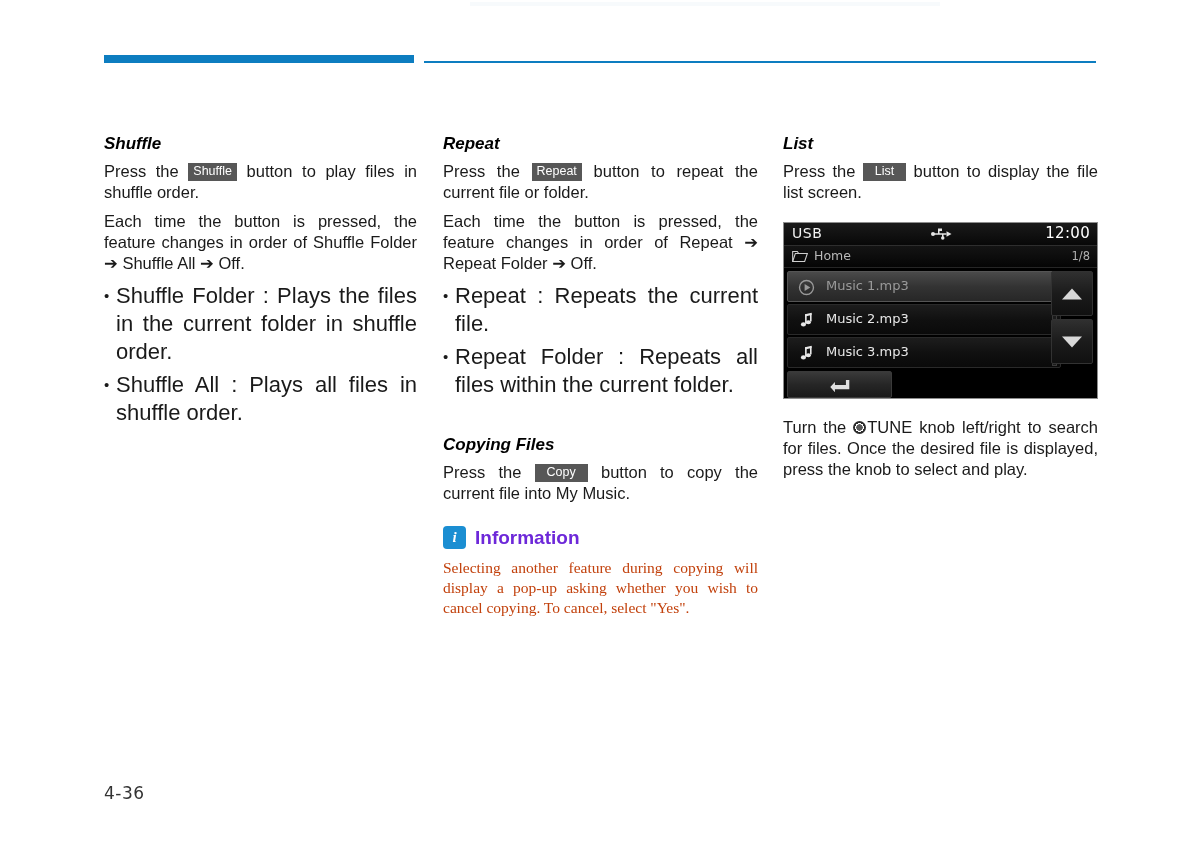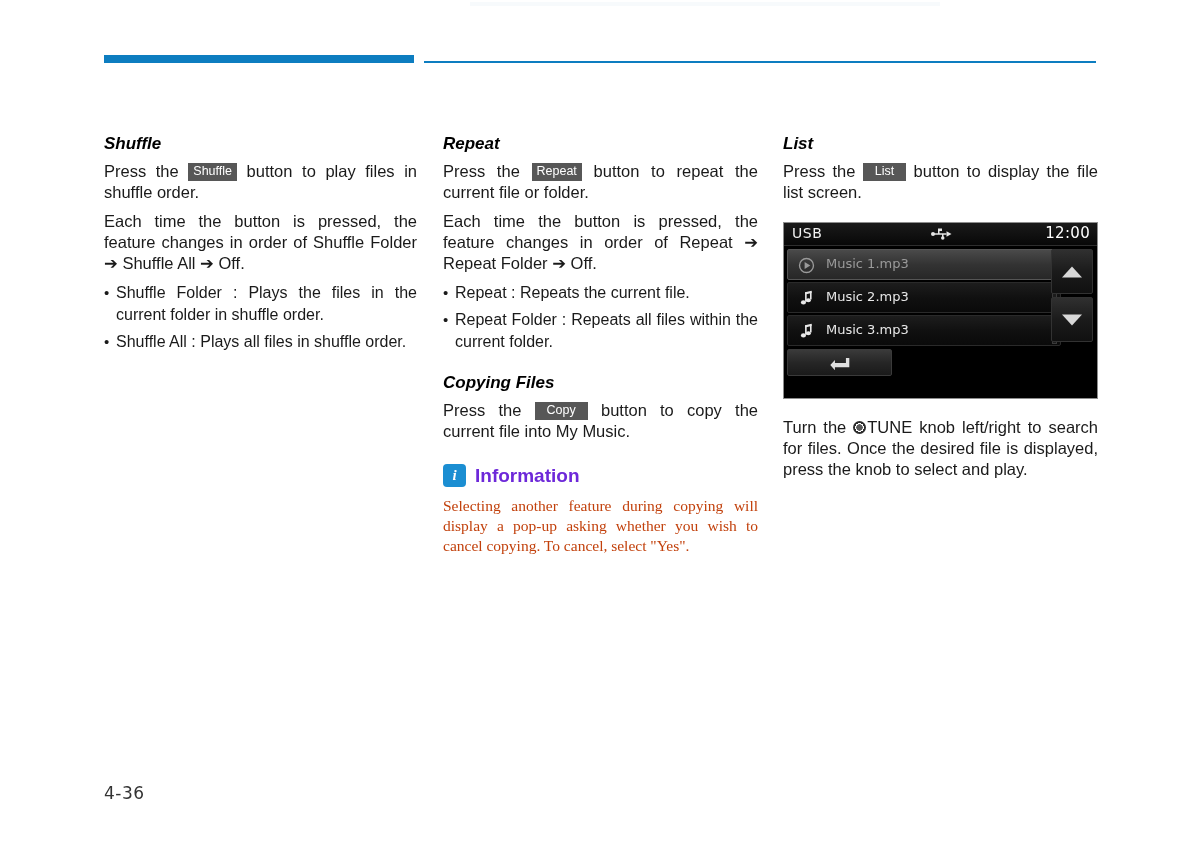--- a/index.html
+++ b/index.html
@@ -87,22 +87,22 @@
     color: #1a1a1a;
   }
   p.body.last { margin-bottom: 0; }
 
   ul.bullets {
     list-style: none;
     margin: 0;
     padding: 0;
   }
   ul.bullets li {
-    font-size: 16px;
-    line-height: 22px;
+    font-size: 22px;
+    line-height: 28px;
     margin: 0 0 5px 0;
     padding-left: 12px;
     position: relative;
     text-align: justify;
     text-justify: inter-word;
   }
   ul.bullets li::before {
     content: "\2022";
     position: absolute;
     left: 0;
@@ -406,21 +406,21 @@
 
     <p class="body"><span>Press the</span> <span class="chip">Repeat</span> <span>button to repeat the current file or folder.</span></p>
 
     <p class="body">Each time the button is pressed, the feature changes in order of Repeat ➔ Repeat Folder ➔ Off.</p>
 
     <ul class="bullets">
       <li>Repeat : Repeats the current file.</li>
       <li>Repeat Folder : Repeats all files within the current folder.</li>
     </ul>
 
-    <h3 class="sec" style="margin-top:20px;font-style:italic;">Copying Files</h3>
+    <h3 class="sec" style="margin-top:36px;font-style:italic;">Copying Files</h3>
 
     <p class="body last"><span>Press the</span> <span class="chip wide">Copy</span> <span>button to copy the current file into My Music.</span></p>
 
     <div class="info-head">
       <div class="info-icon">i</div>
       <div class="info-title">Information</div>
     </div>
     <p class="info-body">Selecting another feature during copying will display a pop-up asking whether you wish to cancel copying. To cancel, select "Yes".</p>
   </div>
 
@@ -441,20 +441,28 @@
           <circle cx="6" cy="12" r="4"></circle>
           <rect x="16" y="4" width="3" height="8"></rect>
           <rect x="16" y="1" width="8" height="5"></rect>
           <rect x="24" y="12" width="3" height="7"></rect>
           <circle cx="25.5" cy="20" r="3.5"></circle>
         </g>
       </svg>
       <div class="dev-clock">12:00</div>
     </div>
 
+    <div class="dev-crumb">
+      <svg class="crumb-folder" viewBox="0 0 24 19">
+        <path d="M1 17 L5 5 L23 5 L19 17 Z" fill="none" stroke="#cfcfcf" stroke-width="1.6"></path>
+        <path d="M1 17 L1 2 L8 2 L10 5" fill="none" stroke="#cfcfcf" stroke-width="1.6"></path>
+      </svg>
+      <div class="crumb-label">Home</div>
+      <div class="crumb-count">1/8</div>
+    </div>
 
     <div class="dev-body">
 
       <div class="list-area">
 
         <div class="list-row selected">
           <svg class="row-icon" viewBox="0 0 20 20">
             <circle cx="10" cy="10" r="8.2" fill="none" stroke="#9a9a9a" stroke-width="1.6"></circle>
             <polygon points="7.8,5.8 14.5,10 7.8,14.2" fill="#9a9a9a"></polygon>
           </svg>

